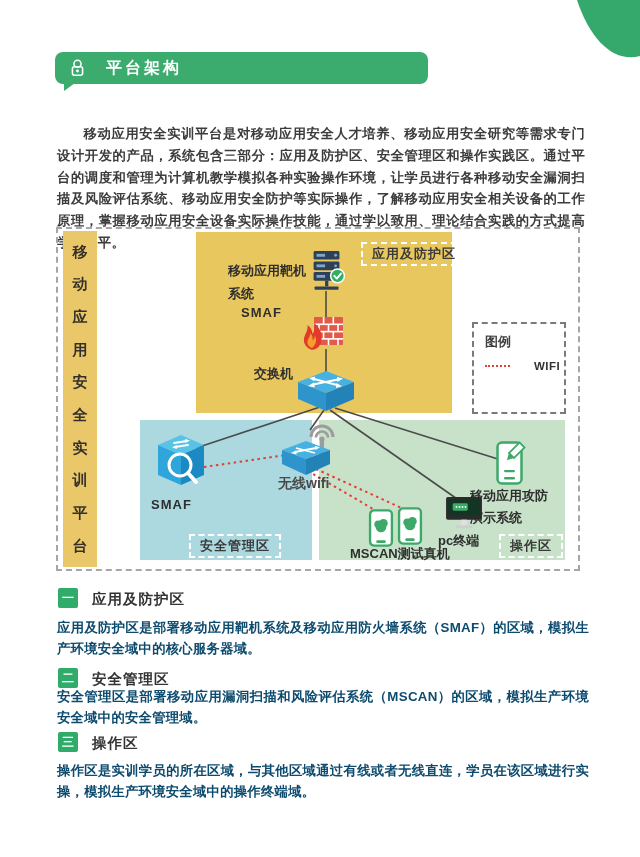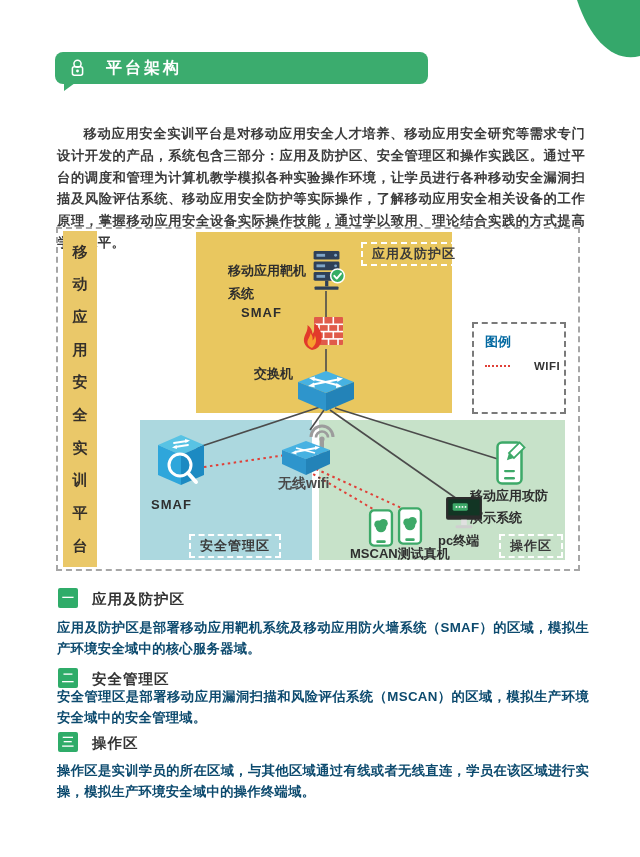--- a/index.html
+++ b/index.html
@@ -42,21 +42,21 @@
   .zone-tag{
     position:absolute;border:2px dashed #ffffff;padding:1px 9px;font-size:13px;font-weight:700;
     color:#3a3a3a;letter-spacing:1px;white-space:nowrap;
   }
   .node-label{position:absolute;font-size:13px;font-weight:700;color:#2e2e2e;text-align:left;white-space:nowrap;}
   .node-label.soft{font-weight:600;color:#4a4a4a;font-size:14px;}
   .legend-box{
     position:absolute;left:414px;top:93px;width:94px;height:92px;background:#ffffff;
     border:2px dashed #7a7a7a;box-sizing:border-box;padding:9px 0 0 11px;
   }
-  .legend-title{font-size:13px;font-weight:700;color:#0369a1;margin-bottom:9px;}
+  .legend-title{font-size:13px;font-weight:700;color:#404040;margin-bottom:9px;}
   .legend-row{display:flex;align-items:center;gap:24px;margin-bottom:11px;}
   .legend-row .lbl{font-size:11.5px;font-weight:700;color:#333;letter-spacing:0.5px;}
   .sample-dotted{width:25px;border-top:2.5px dotted #E04038;}
   .sample-solid{width:25px;border-top:2px solid #444444;}
   
   .sec-badge{
     width:20px;height:20px;background:#2FAC69;color:#fff;border-radius:2px;
     display:flex;align-items:center;justify-content:center;font-size:12px;font-weight:700;
   }
   .sec-title{font-size:14.5px;font-weight:700;color:#333;letter-spacing:1px;}

